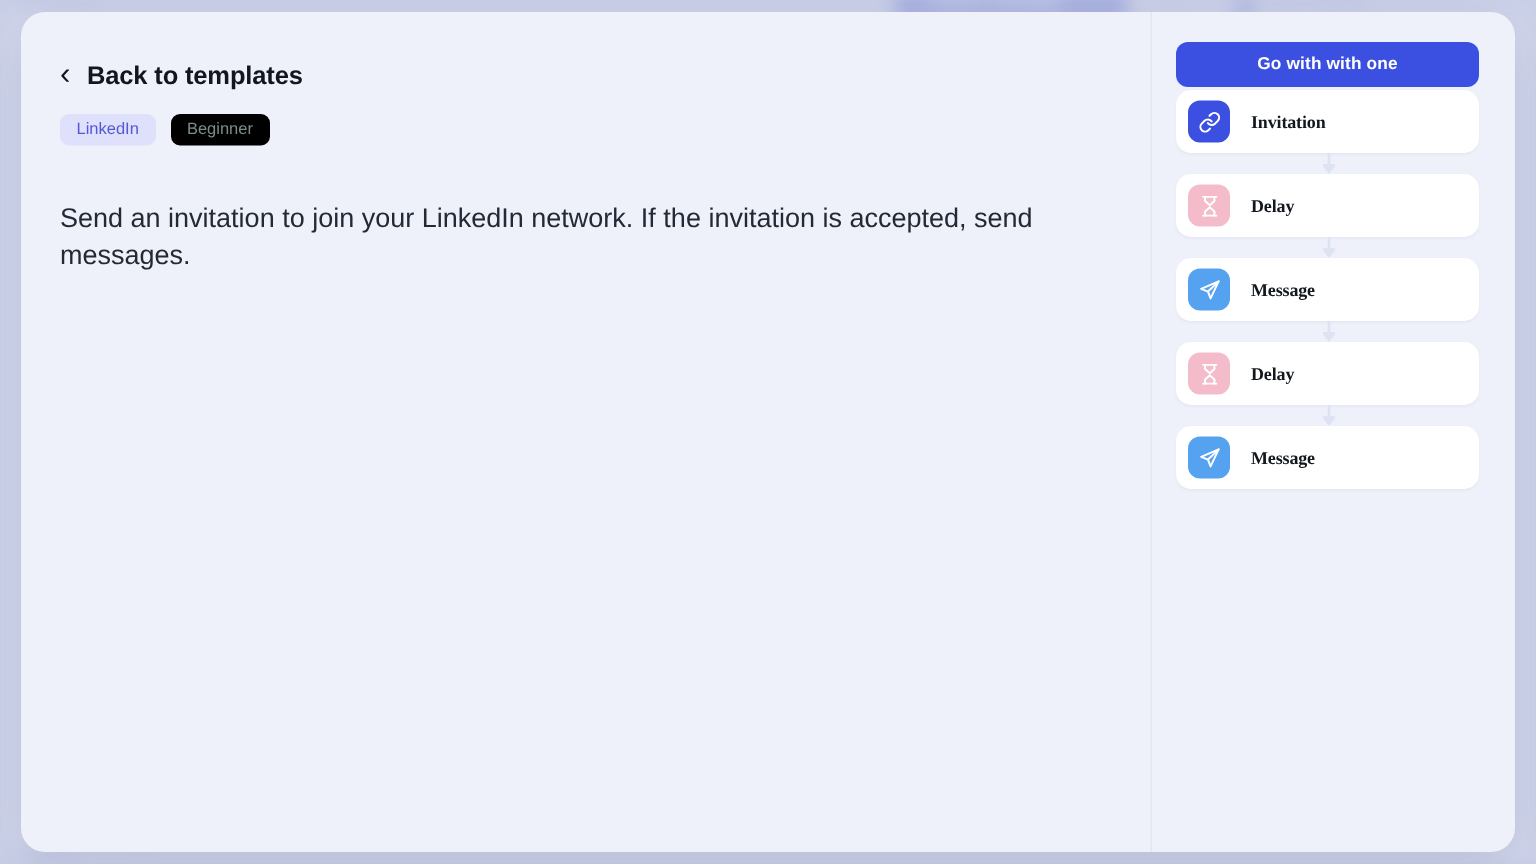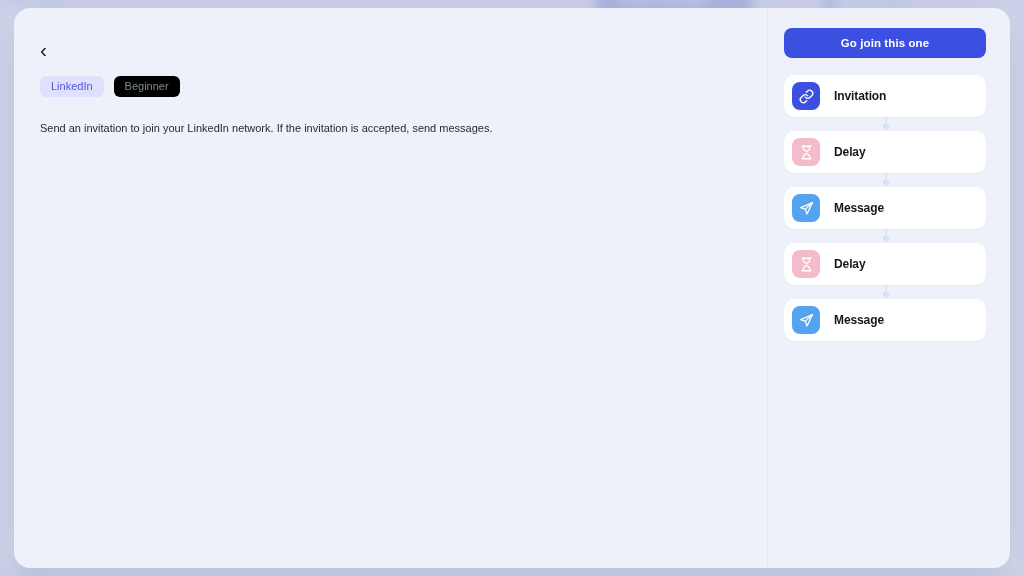--- a/index.html
+++ b/index.html
@@ -162,22 +162,22 @@
   .badge {
     font-size: 11px;
     border-radius: 6px;
     padding: 5px 11px;
     line-height: 1;
   }
   .badge-linkedin { background: #dfe0fb; color: #5358d4; }
   .badge-level    { background: #000000; color: #7b8e86; }
 
   #description {
-    margin-top: 24px;
-    font-size: 11px;
+    margin-top: 36px;
+    font-size: 18px;
     color: #242a35;
     line-height: 1.4;
   }
 
   
   #right-panel {
     flex: 1;
     padding: 20px 12px 0 16px;
   }
 
@@ -189,21 +189,21 @@
     border-radius: 8px;
     background: #3b50e0;
     color: #ffffff;
     font-family: "Liberation Sans", sans-serif;
     font-size: 11.5px;
     font-weight: bold;
     cursor: pointer;
     letter-spacing: .1px;
   }
 
-  #flow { margin-top: 17px; width: 202px; }
+  #flow { margin-top: 2px; width: 202px; font-family: Liberation Serif, serif; }
 
   .flow-item { display: block; }
 
   .flow-card {
     width: 202px;
     height: 42px;
     background: #ffffff;
     border-radius: 10px;
     display: flex;
     align-items: center;
@@ -257,33 +257,34 @@
   <div class="bd-lang-chev">⌄</div>
 </div>
 
 <div id="modal">
 
   <div id="left-panel">
     <div id="divider"></div>
 
     <div class="back-row">
       <span class="back-chevron">‹</span>
+      <span class="back-label">Back to templates</span>
     </div>
 
 
     <div class="badges">
       <span class="badge badge-linkedin">LinkedIn</span>
       <span class="badge badge-level">Beginner</span>
     </div>
 
     <p id="description">Send an invitation to join your LinkedIn network. If the invitation is accepted, send messages.</p>
   </div>
 
   <div id="right-panel">
-    <button id="cta-button">Go join this one</button>
+    <button id="cta-button">Go with with one</button>
 
     <div id="flow">
 
       <div class="flow-item">
         <div class="flow-card">
           <span class="flow-icon icon-invitation">
             <svg width="15" height="15" viewBox="0 0 24 24" fill="none" stroke="#ffffff" stroke-width="2.2" stroke-linecap="round" stroke-linejoin="round">
               <path d="M10 13a5 5 0 0 0 7.54.54l3-3a5 5 0 0 0-7.07-7.07l-1.72 1.71"></path>
               <path d="M14 11a5 5 0 0 0-7.54-.54l-3 3a5 5 0 0 0 7.07 7.07l1.71-1.71"></path>
             </svg>

